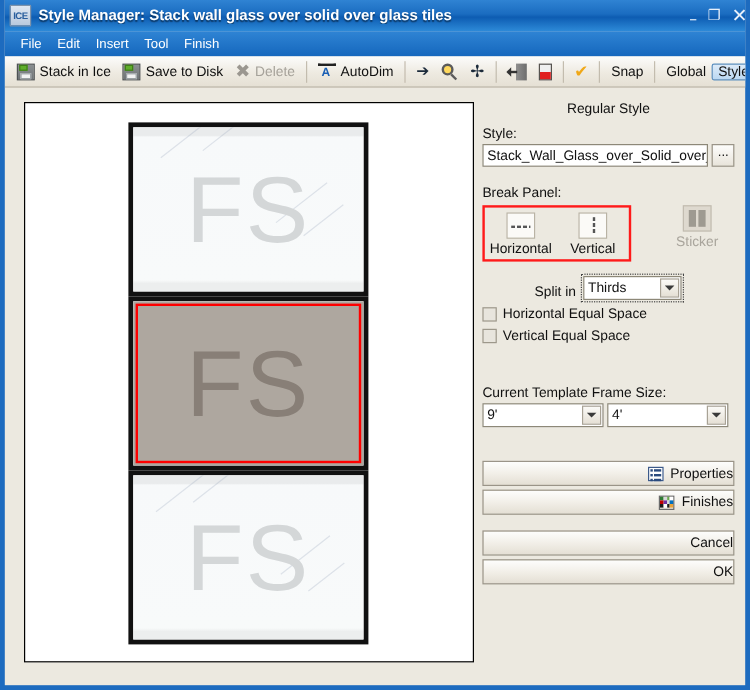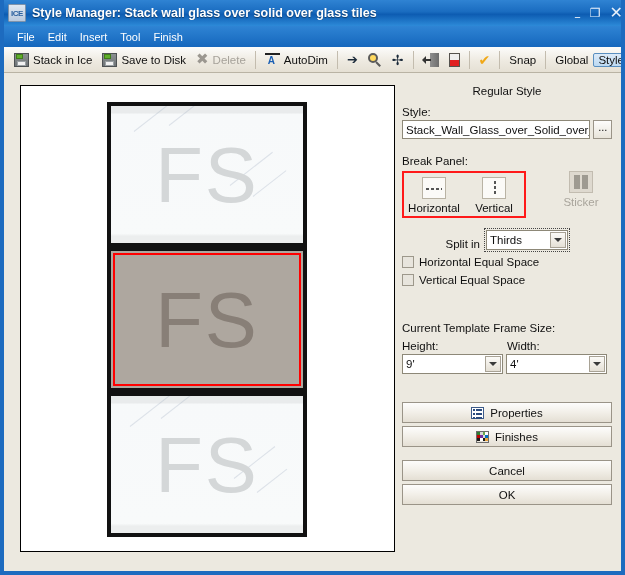--- a/index.html
+++ b/index.html
@@ -340,21 +340,21 @@
   .hw-labels span { width: 105px; font-size: 11.5px; }
   .hw-row { display: flex; gap: 3px; margin-top: 2px; }
   .combo.hw { width: 101px; }
 
   .btnstack { margin-top: 28px; }
   .pbtn {
     height: 21px;
     background: linear-gradient(to bottom,#fdfdfc 0%, #f2efe8 50%, #e4dfd4 100%);
     border: 1px solid #9a9488;
     box-sizing: border-box;
-    display: flex; align-items: center; justify-content: center;
+    display: flex; align-items: center; justify-content: flex-end;
     font-size: 11.5px;
     color: #101010;
     cursor: default;
     gap: 6px;
     margin-bottom: 3px;
   }
   .pbtn.spaced { margin-top: 13px; }
   .icon-props {
     width: 13px; height: 12px;
     background:#fff; border:1px solid #3c5a8a;
@@ -587,24 +587,20 @@
       <span>Horizontal Equal Space</span>
     </div>
 
     <div class="checkrow">
       <span class="cb gray"></span>
       <span>Vertical Equal Space</span>
     </div>
 
     <div class="sizes-title">Current Template Frame Size:</div>
 
-    <div class="hw-labels">
-      <span>Height:</span>
-      <span>Width:</span>
-    </div>
 
     <div class="hw-row">
       <div class="combo hw">
         <span>9'</span>
         <span class="arrow-btn">
             <span class="arrow-dn"></span>
           </span>
       </div>
       <div class="combo hw">
         <span>4'</span>

